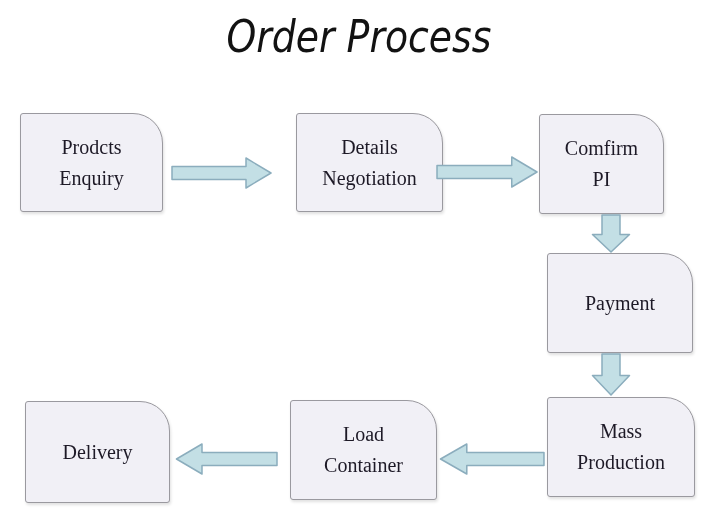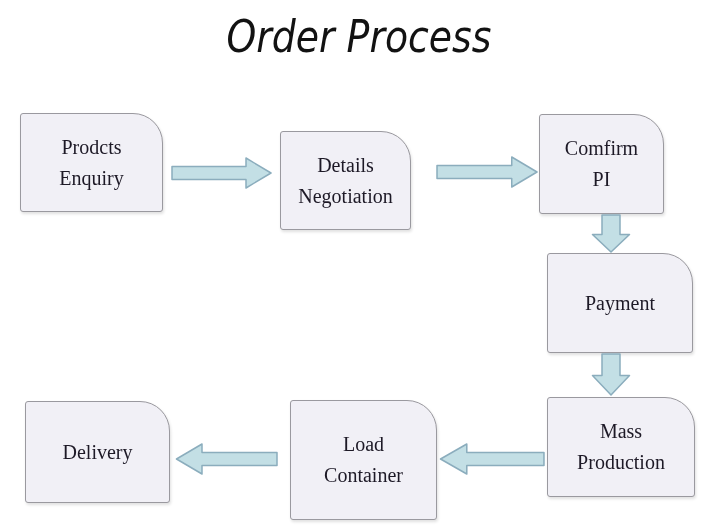--- a/index.html
+++ b/index.html
@@ -30,25 +30,25 @@
   }
   .arrow{position:absolute;}
   .arrow svg{display:block;width:100%;height:100%;}
   .arrow polygon{
     fill:var(--arrow-fill,#c3dfe5);
     stroke:var(--arrow-stroke,#8badbd);
     stroke-width:1.5;stroke-linejoin:round;
   }
   
   .n-products{left:20px;top:113px;width:143px;height:99px;}
-  .n-details{left:280px;top:113px;width:131px;height:99px;margin-top:18px;}
+  .n-details{left:296px;top:113px;width:147px;height:99px;}
   .n-confirm{left:539px;top:114px;width:125px;height:100px;}
   .n-payment{left:547px;top:253px;width:146px;height:100px;}
   .n-mass{left:547px;top:397px;width:148px;height:100px;}
-  .n-load{left:290px;top:400px;width:147px;height:120px;}
+  .n-load{left:290px;top:400px;width:147px;height:100px;}
   .n-delivery{left:25px;top:401px;width:145px;height:102px;}
   
   .a-r1{left:171px;top:157px;width:101px;height:32px;}
   .a-r2{left:436px;top:156px;width:102px;height:32px;}
   .a-d1{left:591px;top:214px;width:40px;height:39px;}
   .a-d2{left:591px;top:353px;width:40px;height:43px;}
   .a-l1{left:439px;top:443px;width:106px;height:32px;}
   .a-l2{left:175px;top:443px;width:103px;height:32px;}
 </style>
 </head>

